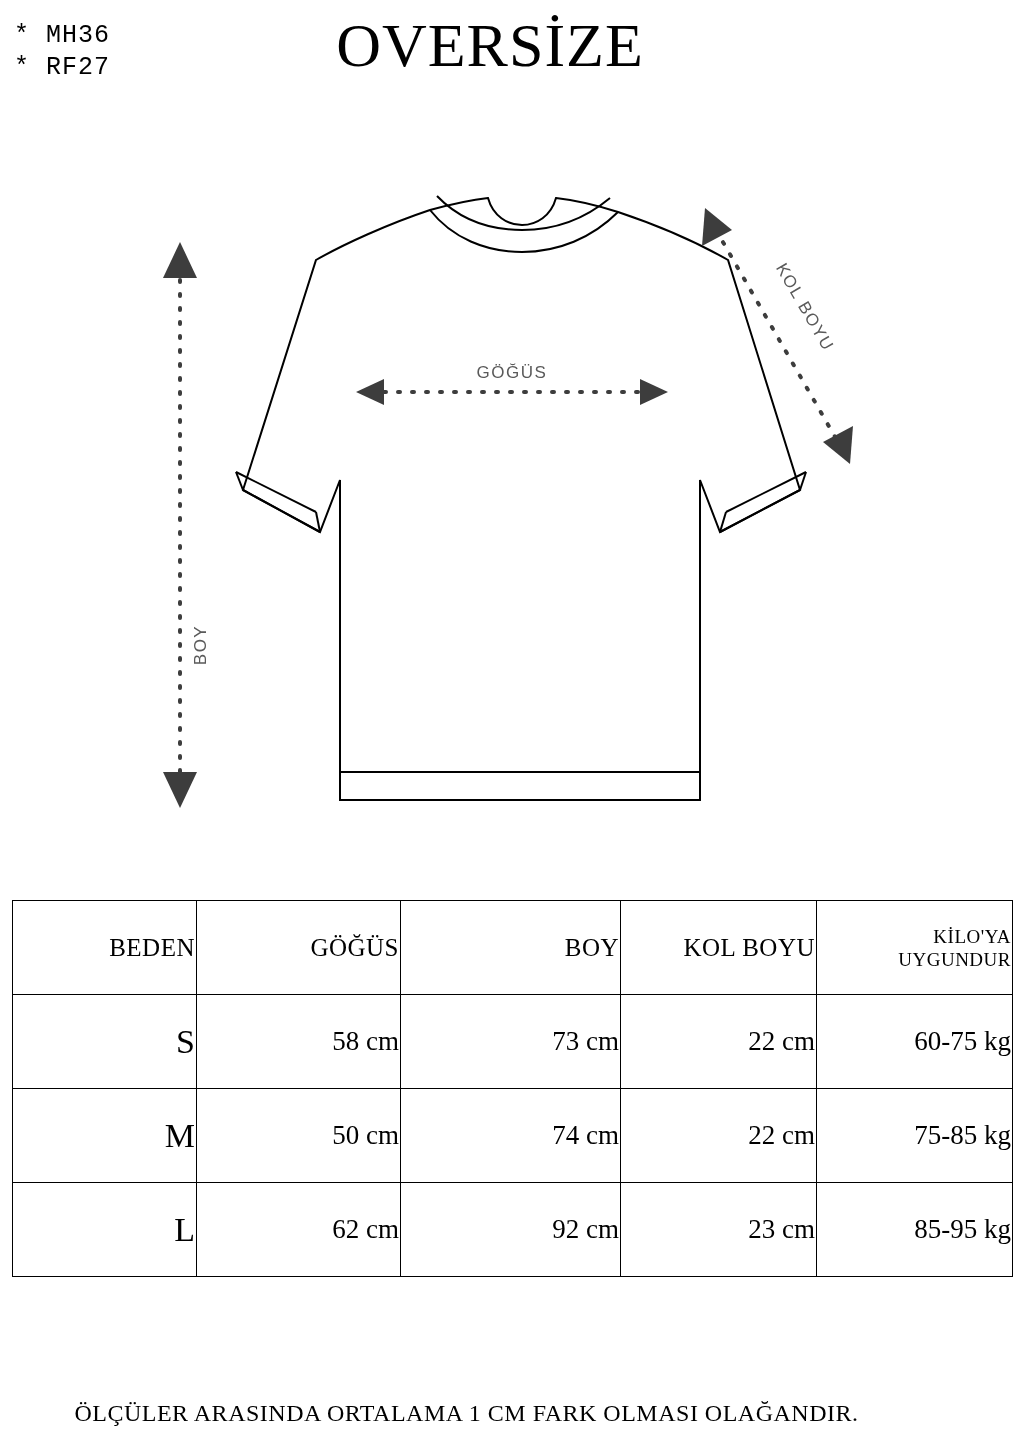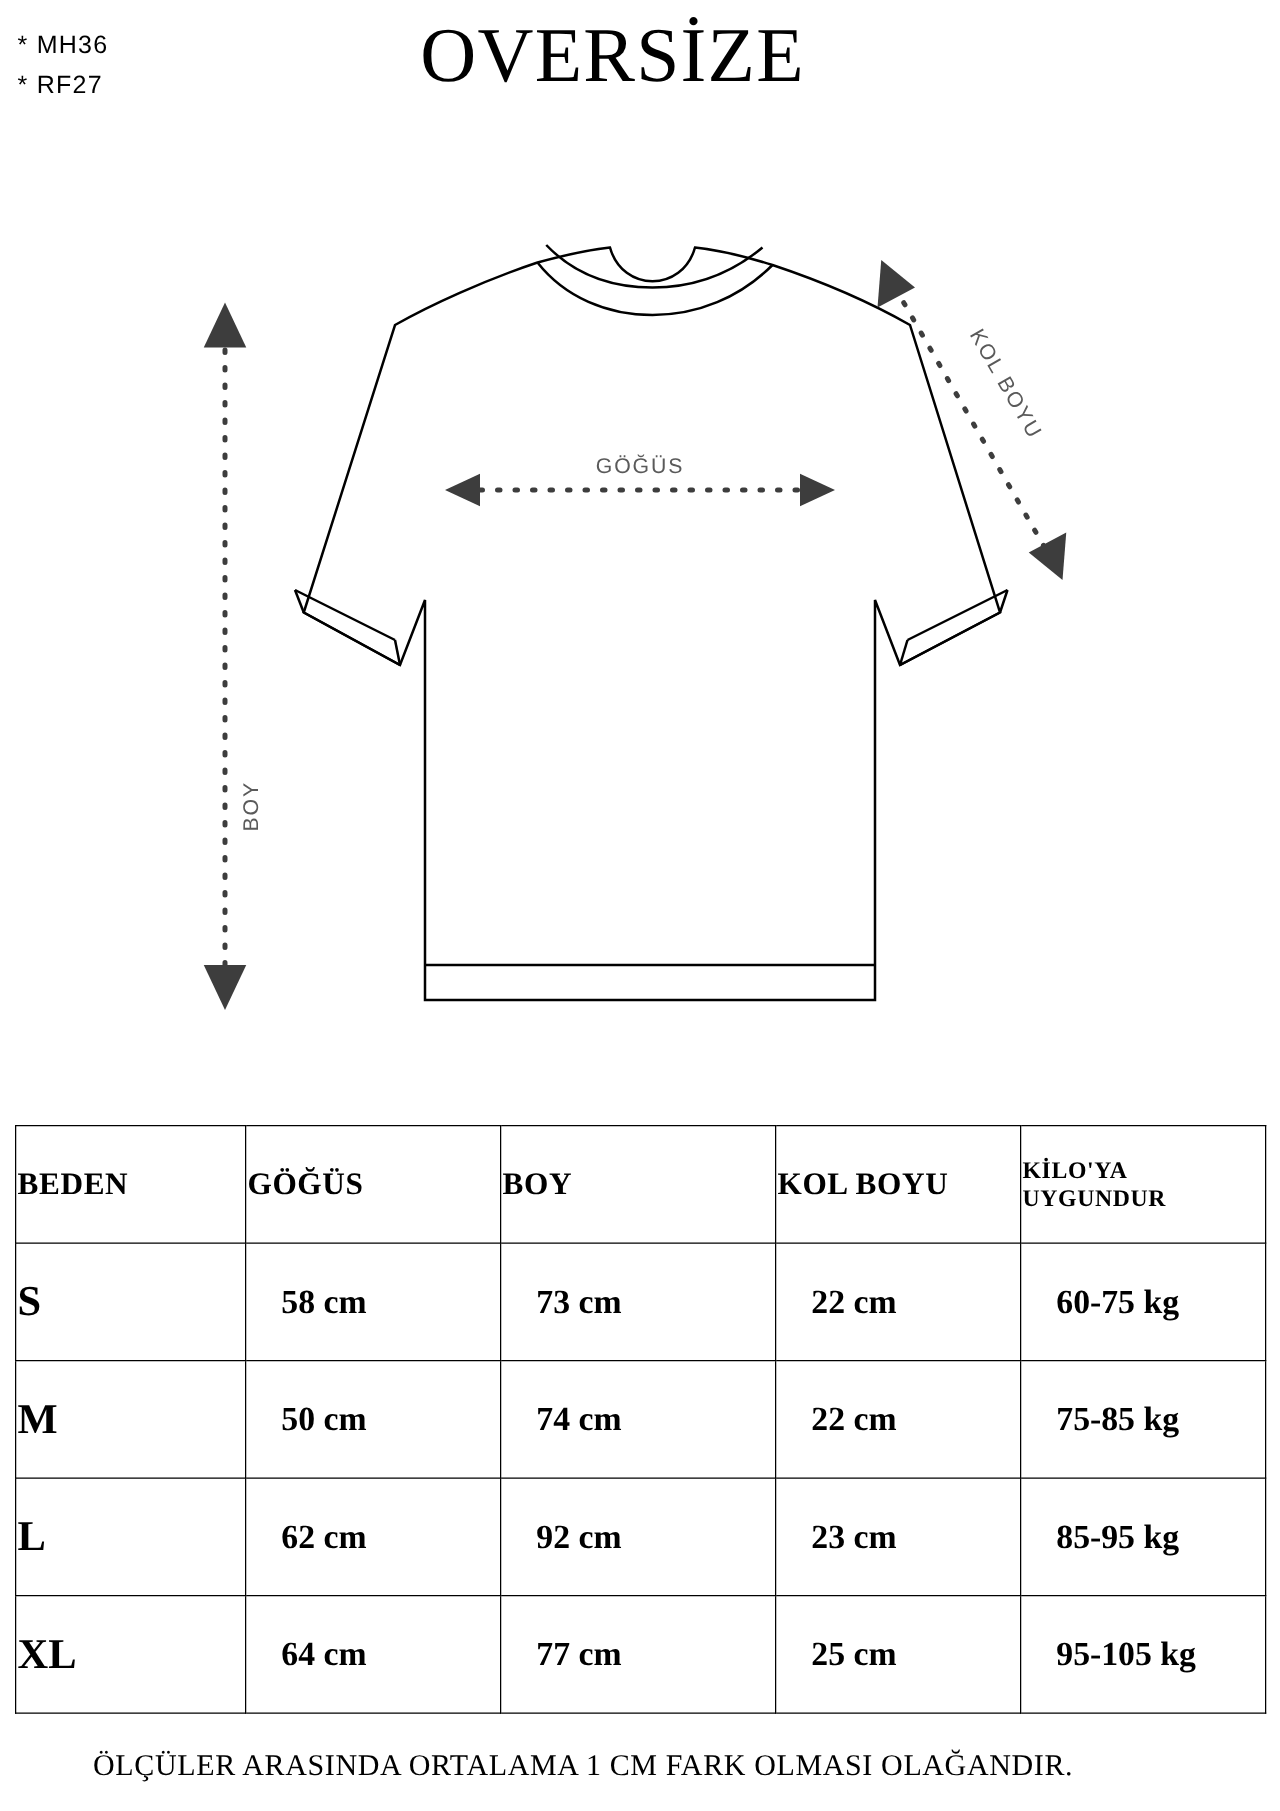--- a/index.html
+++ b/index.html
@@ -15,22 +15,22 @@
     font-family: "Liberation Serif", serif;
     color: #000000;
     overflow: hidden;
   }
 
   
   .codes {
     position: absolute;
     left: 14px;
     top: 20px;
-    font-family: Liberation Sans, sans-serif;
-    font-size: 20px;
+    font-family: Liberation Mono, monospace;
+    font-size: 25px;
     line-height: 32px;
     letter-spacing: 1px;
     white-space: pre;
   }
   .title {
     position: absolute;
     left: 0;
     top: 10px;
     width: 980px;
     text-align: center;
@@ -58,22 +58,22 @@
     top: 900px;
     width: 1000px;
   }
   table.size-table {
     width: 1000px;
     border-collapse: collapse;
     table-layout: fixed;
   }
   table.size-table td, table.size-table th {
     border: 1px solid #000000;
-    text-align: left;
-    font-weight: 700;
+    text-align: right;
+    font-weight: 400;
     font-family: "Liberation Serif", serif;
   }
   
   thead td {
     height: 94px;
     vertical-align: middle;
     font-size: 25px;
     letter-spacing: 0.5px;
     border-top-left-radius: 16px;
     border-top-right-radius: 16px;
@@ -214,24 +214,17 @@
         <td class="val">22 cm</td>
         <td class="val">75-85 kg</td>
       </tr>
       <tr>
         <td class="size-label">L</td>
         <td class="val">62 cm</td>
         <td class="val">92 cm</td>
         <td class="val">23 cm</td>
         <td class="val">85-95 kg</td>
       </tr>
-      <tr>
-        <td class="size-label">XL</td>
-        <td class="val">64 cm</td>
-        <td class="val">77 cm</td>
-        <td class="val">25 cm</td>
-        <td class="val">95-105 kg</td>
-      </tr>
     </tbody>
   </table>
 </div>
 
 <div class="footnote">ÖLÇÜLER ARASINDA ORTALAMA 1 CM FARK OLMASI OLAĞANDIR.</div>
 
 </body></html>

